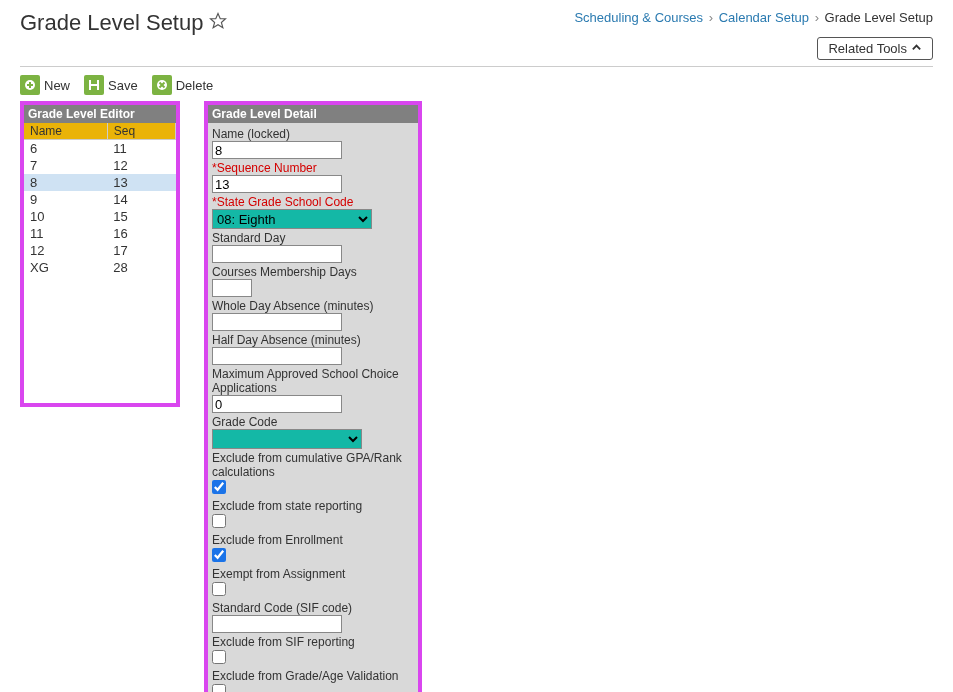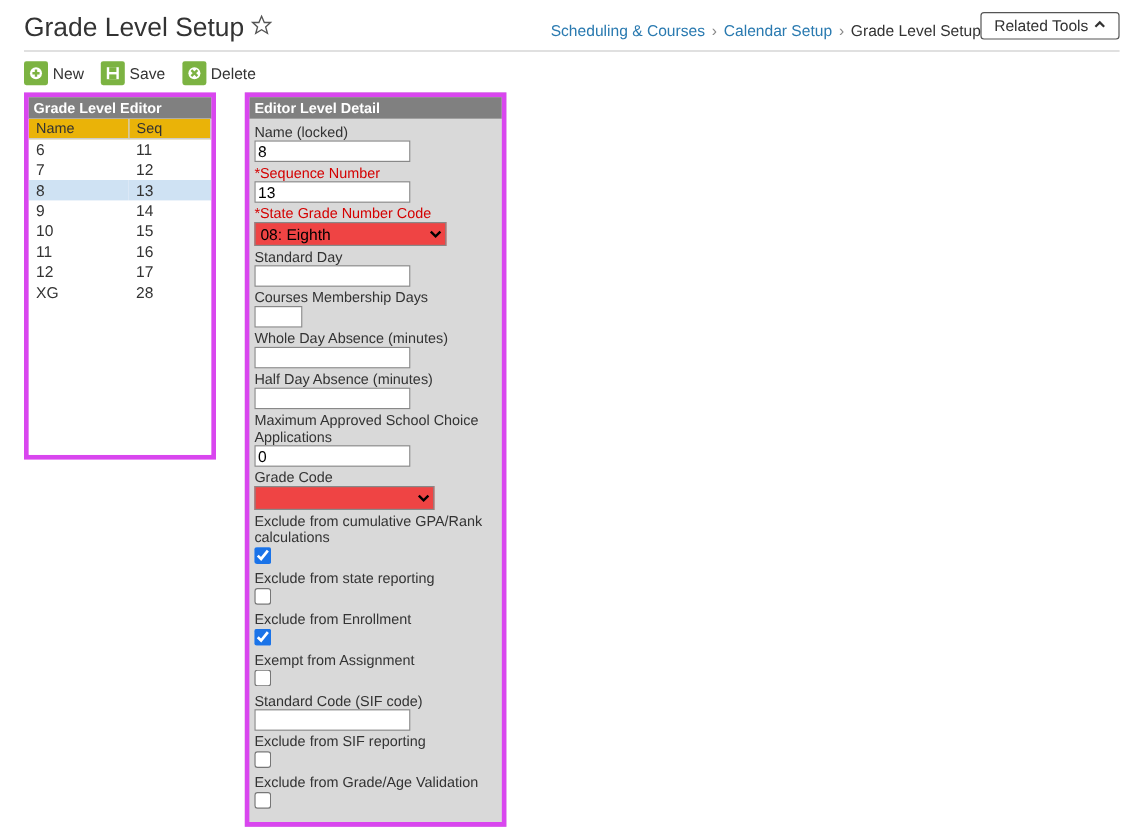--- a/index.html
+++ b/index.html
@@ -1,19 +1,19 @@
 <!DOCTYPE html>
 <html><head>
   <meta charset="utf-8">
   <style>
     * { box-sizing: border-box; margin: 0; padding: 0; }
     body { font-family: Arial, Helvetica, sans-serif; font-size: 13px; background: #fff; color: #333; width: 953px; }
     .header-row { display: flex; justify-content: space-between; align-items: flex-start; padding: 10px 20px 6px 20px; }
     .page-title { font-size: 22px; font-weight: 400; color: #333; display: flex; align-items: center; gap: 6px; }
-    .header-right { display: flex; align-items: flex-end; gap: 0; }
+    .header-right { display: flex; flex-direction: column; align-items: flex-end; gap: 12px; }
     .breadcrumb { font-size: 13px; }
     .breadcrumb a { color: #2a7ab0; text-decoration: none; }
     .breadcrumb .sep { color: #888; margin: 0 2px; }
     .breadcrumb .current { color: #333; }
     .related-tools { border: 1px solid #555; border-radius: 3px; background: #fff; padding: 3px 10px; font-size: 13px; display: flex; align-items: flex-start; gap: 4px; cursor: pointer; }
     hr.divider { border: none; border-top: 1px solid #ccc; margin: 0 20px 4px 20px; }
     .toolbar { display: flex; gap: 14px; padding: 4px 32px 6px 20px; align-items: center; }
     .toolbar-btn { display: flex; align-items: center; gap: 4px; cursor: pointer; font-size: 13px; color: #333; }
     .toolbar-btn .icon-box { width: 20px; height: 20px; background: #7cb342; border-radius: 2px; display: flex; align-items: center; justify-content: center; color: #fff; font-size: 13px; font-weight: bold; }
     .main-area { display: flex; gap: 24px; padding: 0 20px 20px 20px; align-items: flex-start; }
@@ -24,21 +24,21 @@
     .grade-table th { text-align: left; background: #eab308; border-bottom: 1px solid #ccc; border-right: 1px solid #ccc; padding: 1px 6px; font-weight: normal; font-size: 12px; }
     .grade-table td { padding: 1px 6px; cursor: pointer; }
     .grade-table tr.sel td { background: #cfe2f3; }
     .grade-editor-body { height: 280px; overflow-y: auto; background: #fff; }
     .detail-panel { width: 218px; background: #d9d9d9; }
     .detail-body { background: #d9d9d9; padding: 2px 4px 6px 4px; font-size: 12px; }
     .field-label { font-size: 12px; margin-top: 2px; }
     .field-label.req { color: #d40000; }
     .text-input { width: 130px; font-size: 13px; border: 1px solid #888; padding: 1px 2px; background: #fff; height: 18px; }
     .text-input.small { width: 40px; }
-    .select-input { width: 160px; font-size: 13px; border: 1px solid #888; background: #ef4444; height: 20px; }
+    .select-input { width: 160px; font-size: 13px; border: 1px solid #888; background: #14b8a6; height: 20px; }
     .select-input.small { width: 150px; }
     .checkbox-row { margin-top: 1px; margin-bottom: 2px; }
     .checkbox { width: 14px; height: 14px; accent-color: #1a73e8; }
     .star-icon svg { width: 18px; height: 18px; fill: none; stroke: #555; stroke-width: 1.5; }
     .chevron-up svg { width: 11px; height: 11px; fill: none; stroke: #333; stroke-width: 2; }
   </style>
 </head>
 <body>
 
 <div class="header-row">
@@ -147,29 +147,29 @@
             <tr>
               <td>XG</td>
               <td>28</td>
             </tr>
           </tbody>
       </table>
     </div>
   </div>
 
   <div class="panel detail-panel">
-    <div class="panel-header">Editor Level Detail</div>
+    <div class="panel-header">Grade Level Detail</div>
     <div class="detail-body">
       <div class="field-label">Name (locked)</div>
       <input class="text-input" type="text" readonly="" value="8" style="">
 
       <div class="field-label req">*Sequence Number</div>
       <input class="text-input" type="text" value="13" style="">
 
-      <div class="field-label req">*State Grade Number Code</div>
+      <div class="field-label req">*State Grade School Code</div>
       <select class="select-input">
         <option>08: Eighth</option>
       </select>
 
       <div class="field-label">Standard Day</div>
       <input class="text-input" type="text" value="" style="">
 
       <div class="field-label">Courses Membership Days</div>
       <input class="text-input small" type="text" value="" style="">
 

